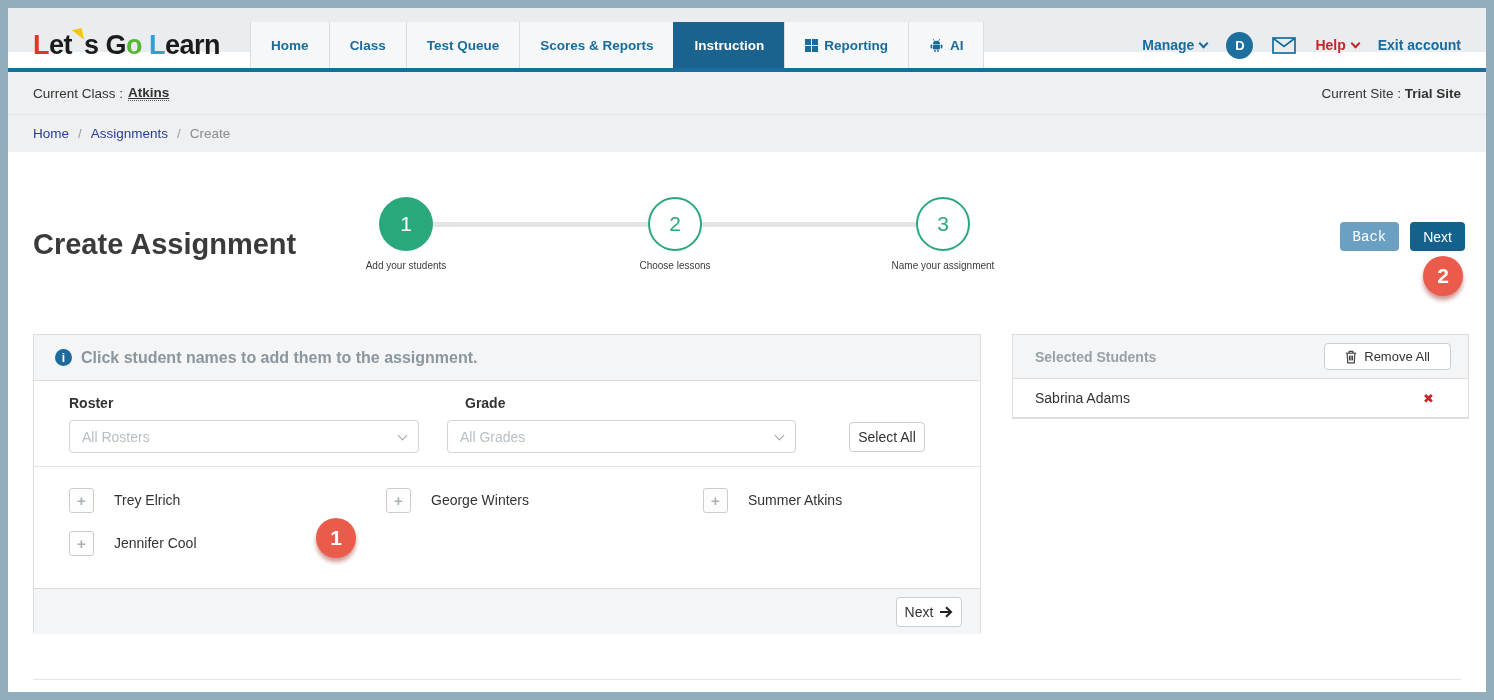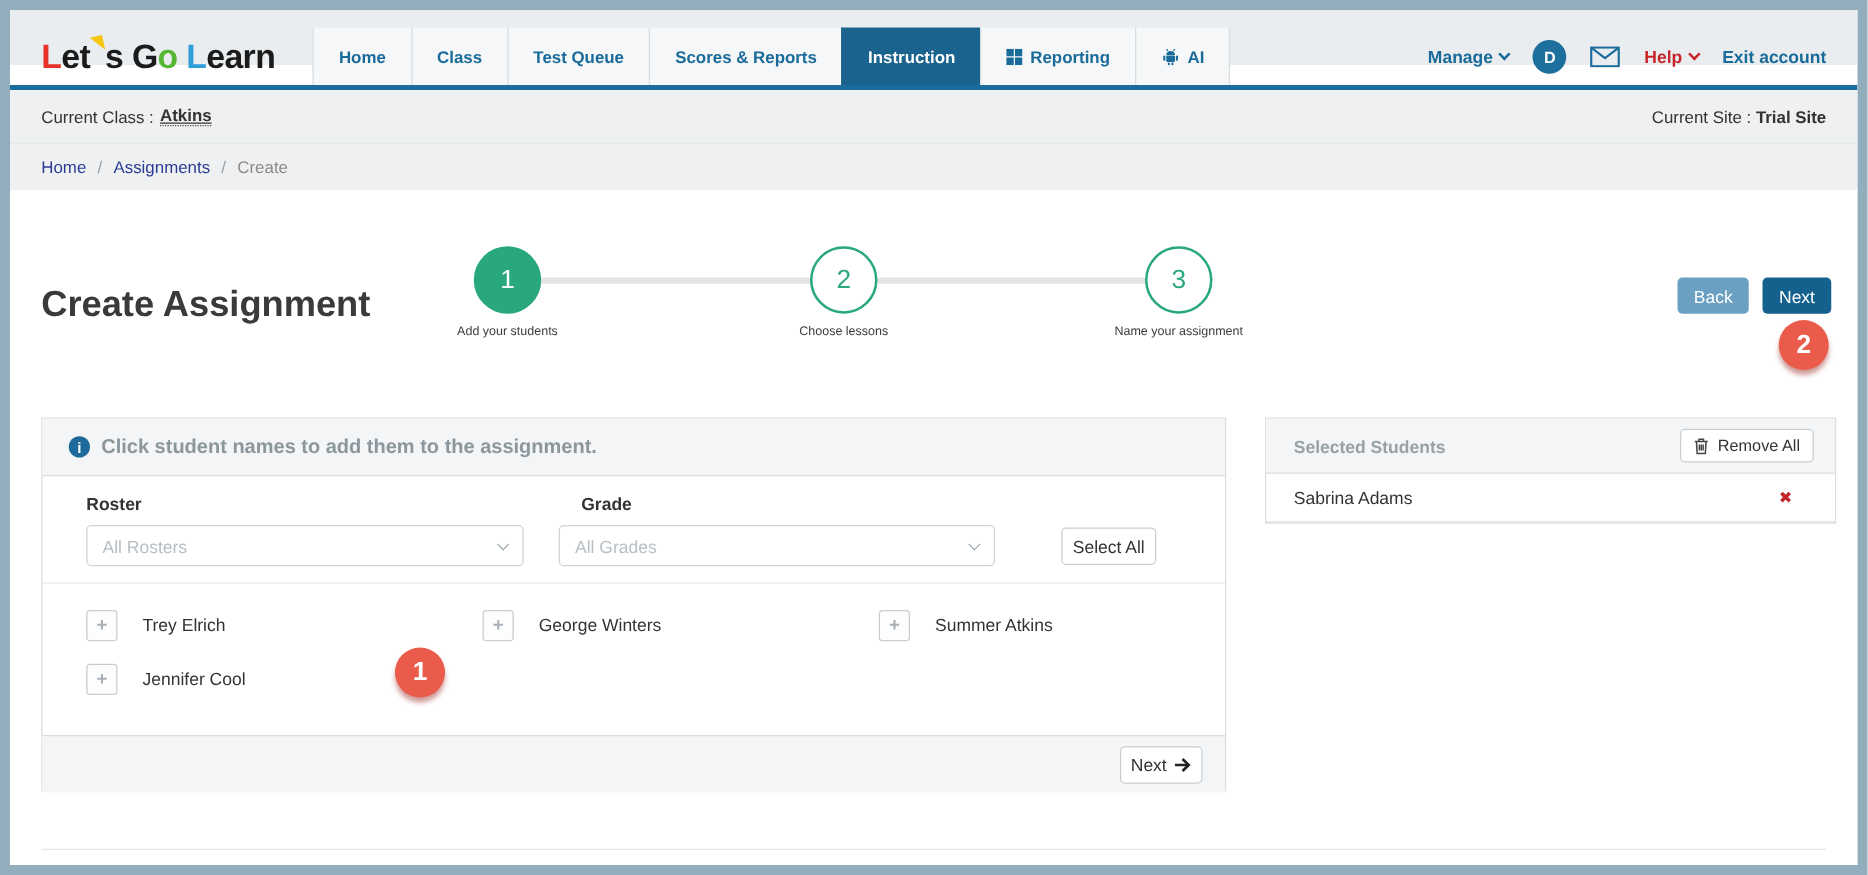--- a/index.html
+++ b/index.html
@@ -44,21 +44,21 @@
 
   
   .step-line { position:absolute; height:5px; background:#e5e5e5; top:70px; }
   .step-circle { position:absolute; width:54px; height:54px; border-radius:50%; top:45px; display:flex; align-items:center; justify-content:center; font-size:21px; }
   .step-circle.active { background:#29a87c; color:#fff; }
   .step-circle.todo { background:#fff; border:2px solid #29a87c; color:#29a87c; }
   .step-label { position:absolute; top:108px; width:220px; text-align:center; font-size:10px; color:#3c3c3c; }
 
   
   .top-actions { position:absolute; top:70px; right:21px; display:flex; gap:11px; }
-  .btn-back { background:#6ba0c2; color:#fff; border:none; border-radius:4px; font-size:14px; padding:0 13px; height:29px; font-family:Liberation Sans, sans-serif; cursor:pointer; }
+  .btn-back { background:#6ba0c2; color:#fff; border:none; border-radius:4px; font-size:14px; padding:0 13px; height:29px; font-family:Liberation Mono, monospace; cursor:pointer; }
   .btn-next { background:#15618e; color:#fff; border:none; border-radius:4px; font-size:14px; padding:0 13px; height:29px; font-family:inherit; cursor:pointer; }
 
   
   .badge { position:absolute; width:40px; height:40px; border-radius:50%; background:#ea5b4b; color:#fff; font-size:21px; font-weight:700; display:flex; align-items:center; justify-content:center; box-shadow:0 4px 4px rgba(146,32,22,.45); }
 
   
   .panel { position:absolute; border:1px solid #ddd; background:#fff; }
   .roster-panel { left:25px; top:182px; width:948px; height:299px; }
   .panel-head { background:#f3f5f6; border-bottom:1px solid #ddd; display:flex; align-items:center; }
   .info-head { height:46px; padding:0 21px; gap:9px; }
@@ -73,21 +73,21 @@
   .students { position:relative; height:121px; padding:20px 0 0 35px; display:grid; grid-template-columns:317px 317px 317px; grid-auto-rows:26px; row-gap:17px; }
   .student { display:flex; align-items:center; gap:20px; font-size:14px; color:#333; }
   .plus-btn { width:25px; height:25px; border:1px solid #c8cdd1; border-radius:3px; background:#fdfdfd; color:#a9b1b7; font-size:15px; font-weight:700; display:flex; align-items:center; justify-content:center; cursor:pointer; }
   .panel-foot { height:46px; background:#f3f5f6; border-top:1px solid #ddd; display:flex; align-items:center; justify-content:flex-end; padding-right:18px; }
   .next-foot { width:66px; height:30px; }
 
   
   .selected-panel { left:1004px; top:182px; width:457px; }
   .sel-head { height:44px; padding:0 17px 0 22px; justify-content:space-between; }
   .sel-title { font-size:14px; font-weight:700; color:#97a1a7; }
-  .remove-all { height:27px; padding:0 10px; font-size:13px; }
+  .remove-all { height:27px; padding:0 20px; font-size:13px; }
   .sel-row { height:39px; display:flex; align-items:center; padding:0 22px; border-bottom:1px solid #ddd; font-size:14px; color:#333; justify-content:space-between; }
   .x-icon { color:#c0262c; font-size:13px; font-weight:700; cursor:pointer; margin-right:12px; }
 
   .bottom-divider { position:absolute; top:527px; left:25px; width:1428px; height:1px; background:#e4e6e8; }
 
   .icon-svg { display:block; }
 </style>
 </head>
 <body>
 

